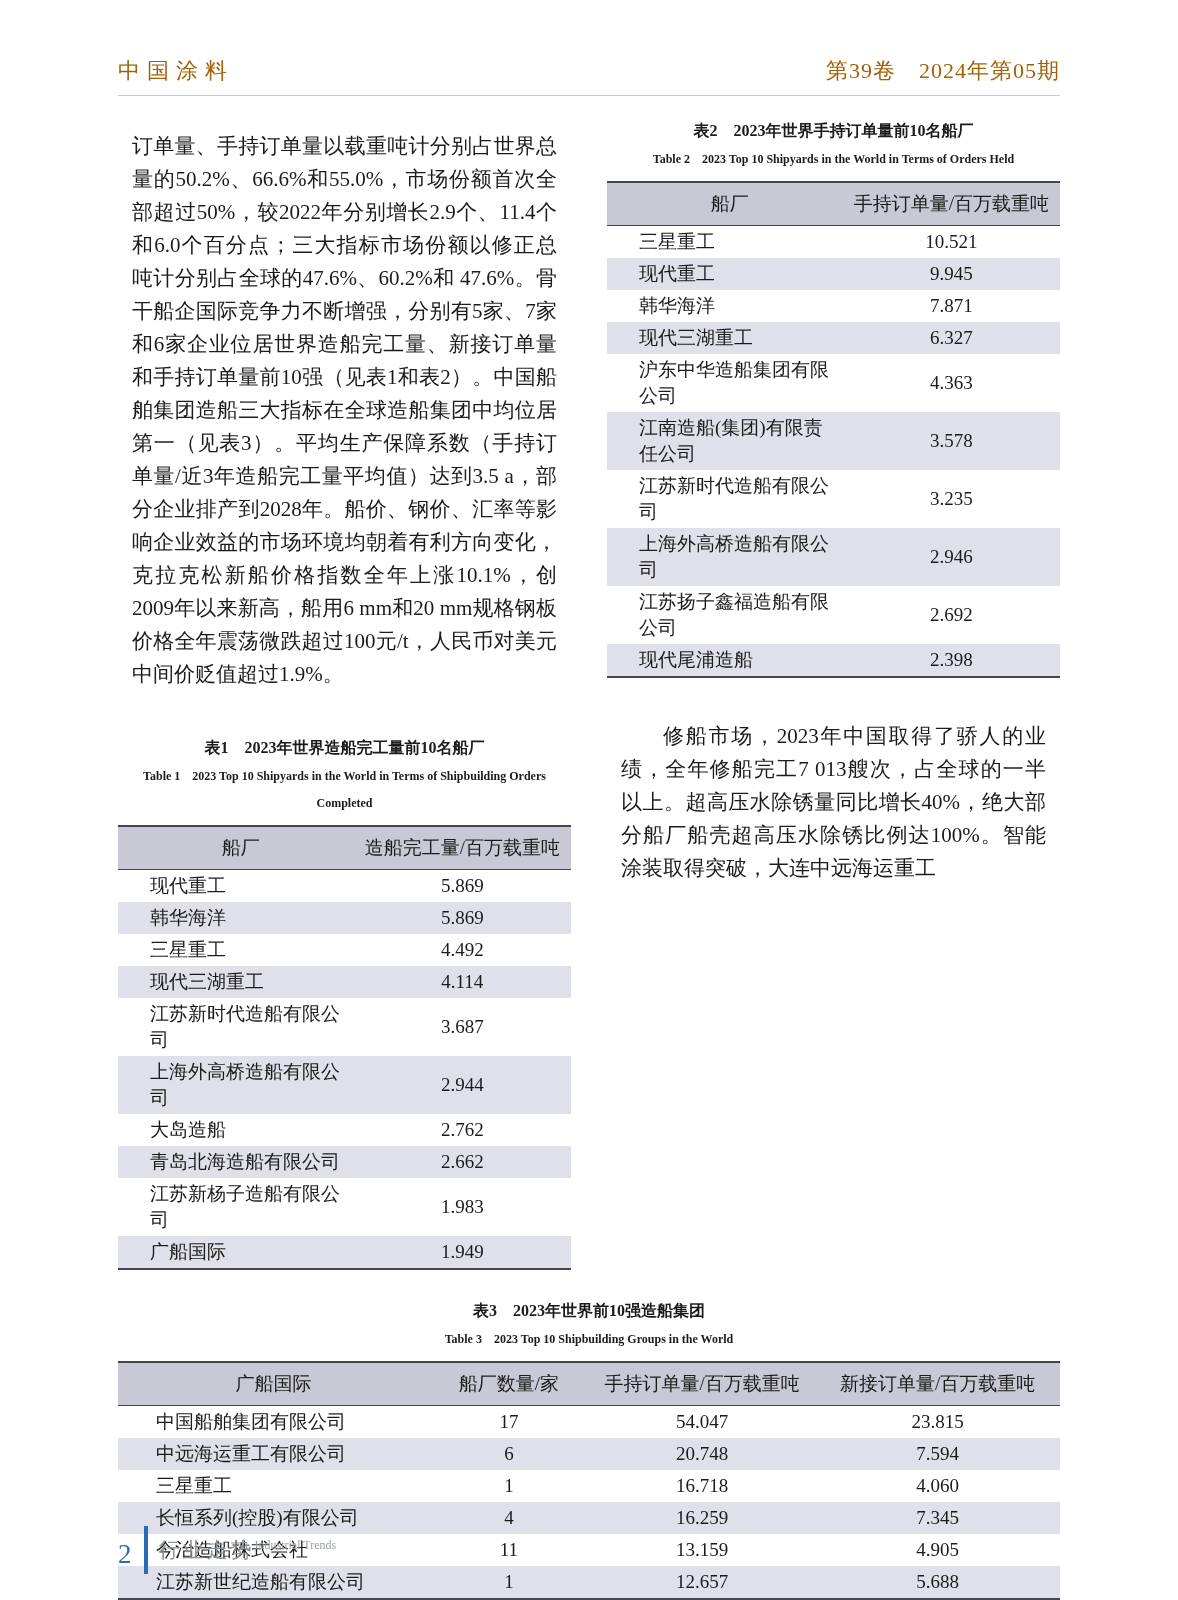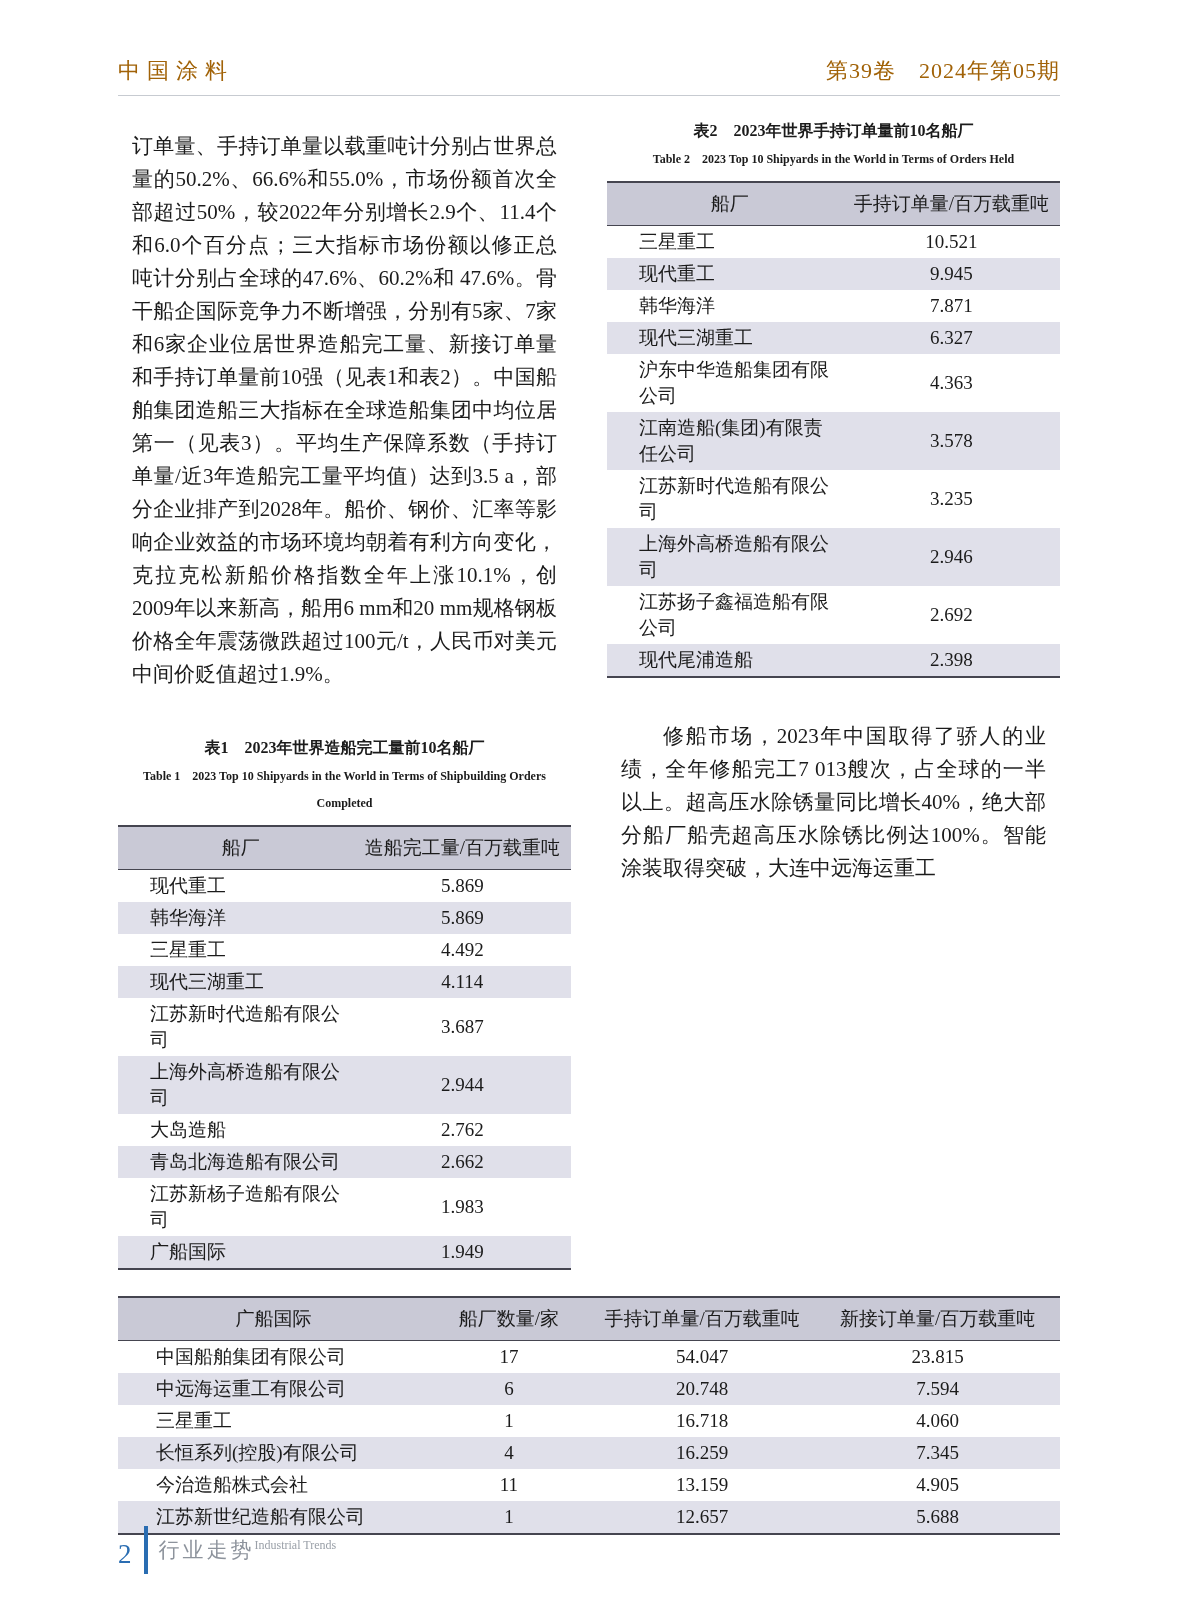--- a/index.html
+++ b/index.html
@@ -209,20 +209,24 @@
           </tbody>
         </table>
 
       <div class="spacer-md"></div>
 
       <p class="para indent">修船市场，2023年中国取得了骄人的业绩，全年修船完工7 013艘次，占全球的一半以上。超高压水除锈量同比增长40%，绝大部分船厂船壳超高压水除锈比例达100%。智能涂装取得突破，大连中远海运重工</p>
     </div>
   </div>
 
   <div class="full-width">
+    <div class="tbl-caption">
+      <div class="zh">表3　2023年世界前10强造船集团</div>
+      <div class="en">Table 3　2023 Top 10 Shipbuilding Groups in the World</div>
+    </div>
     <table class="data t4col">
         <thead>
           <tr>
             <th>广船国际</th>
             <th>船厂数量/家</th>
             <th>手持订单量/百万载重吨</th>
             <th>新接订单量/百万载重吨</th>
           </tr>
         </thead>
         <tbody>

